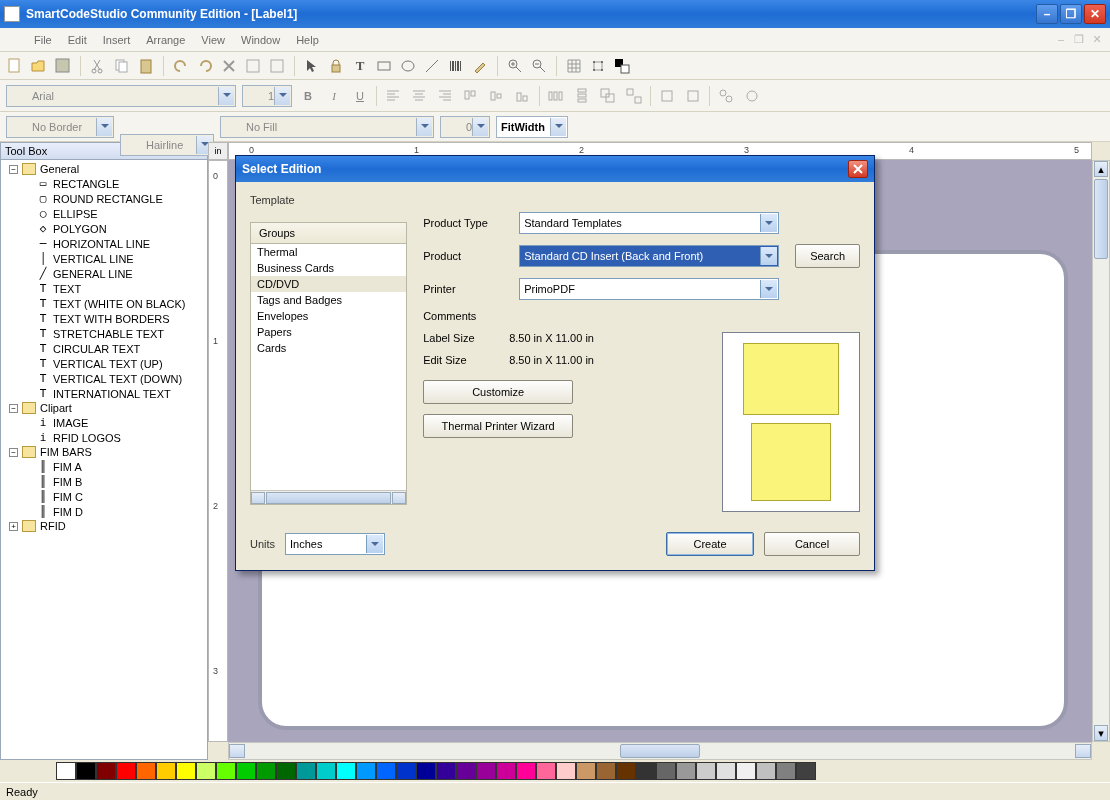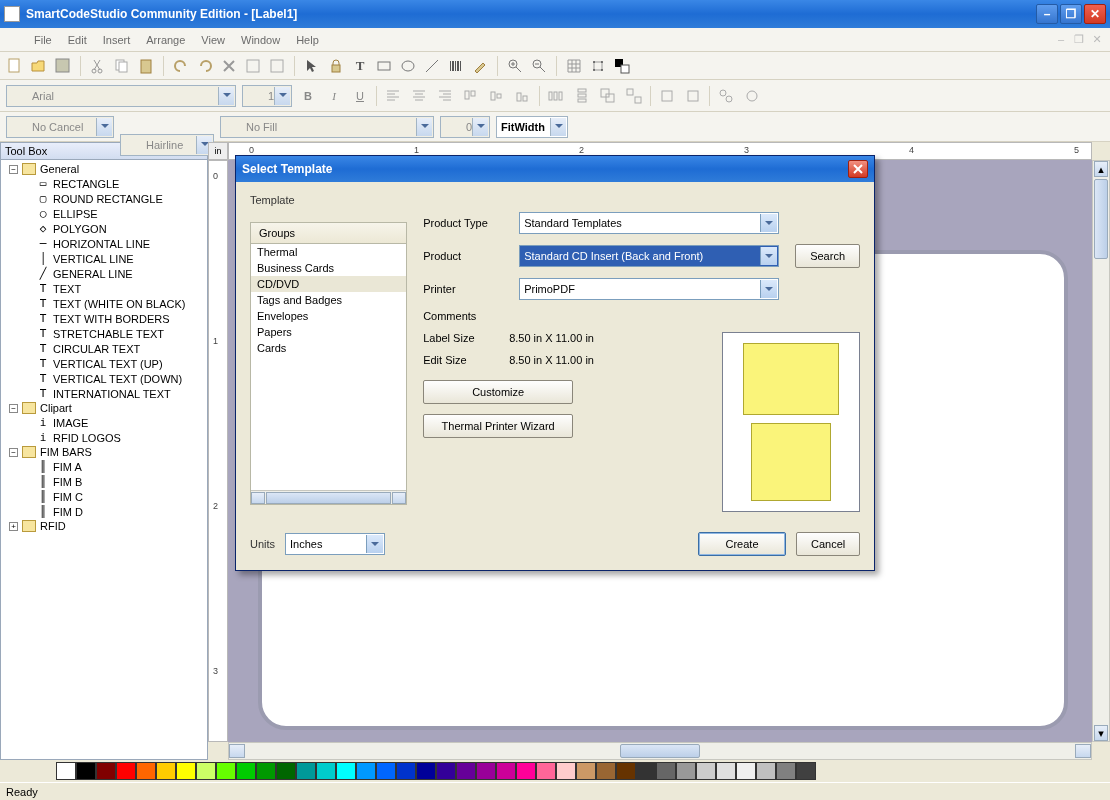--- a/index.html
+++ b/index.html
@@ -340,21 +340,21 @@
     </span>
   <span class="tb-btn">
       <svg width="16" height="16">
         <circle cx="8" cy="8" r="5" fill="none" stroke="#aaa"></circle>
       </svg>
     </span>
 </div>
 
 <div class="toolbar3">
   <div class="combo disabled" style="width:108px;">
-      <span>No Cancel</span>
+      <span>No Border</span>
       <span class="dd"></span>
     </div>
   <div class="combo disabled" style="width:94px;margin-top:36px;">
       <span>Hairline</span>
       <span class="dd"></span>
     </div>
   <div class="combo disabled" style="width:214px;">
       <span>No Fill</span>
       <span class="dd"></span>
     </div>
@@ -587,21 +587,21 @@
     <div class="sw" style="background: rgb(128, 128, 128);"></div>
     <div class="sw" style="background: rgb(64, 64, 64);"></div>
   </div>
 
 <div class="status-bar">
   <span>Ready</span>
 </div>
 
 <div class="dialog">
   <div class="dialog-title">
-    <span>Select Template</span>
+    <span>Select Edition</span>
     <div class="dclose">
         <svg width="10" height="10">
           <path d="M1 1l8 8M9 1l-8 8" stroke="#fff" stroke-width="2"></path>
         </svg>
       </div>
   </div>
   <div class="dialog-body">
     <div class="dlg-label">Template</div>
 
     <div style="display:flex; gap:16px; margin-top:6px;">
@@ -675,16 +675,16 @@
     </div>
 
     <div style="display:flex; align-items:center; margin-top:20px;justify-content:space-between;">
       <span class="dlg-label" style="margin-right:10px;">Units</span>
       <div class="dcombo" style="width:100px;flex:none;">
           <span>Inches</span>
           <span class="dd"></span>
         </div>
       <div style="flex:1;"></div>
       <button class="dbtn primary" style="width:88px;">Create</button>
-      <button class="dbtn" style="width:64px;margin-left:10px;">Cancel</button>
+      <button class="dbtn" style="width:96px;margin-left:10px;">Cancel</button>
     </div>
   </div>
 </div>
 
 </body></html>

